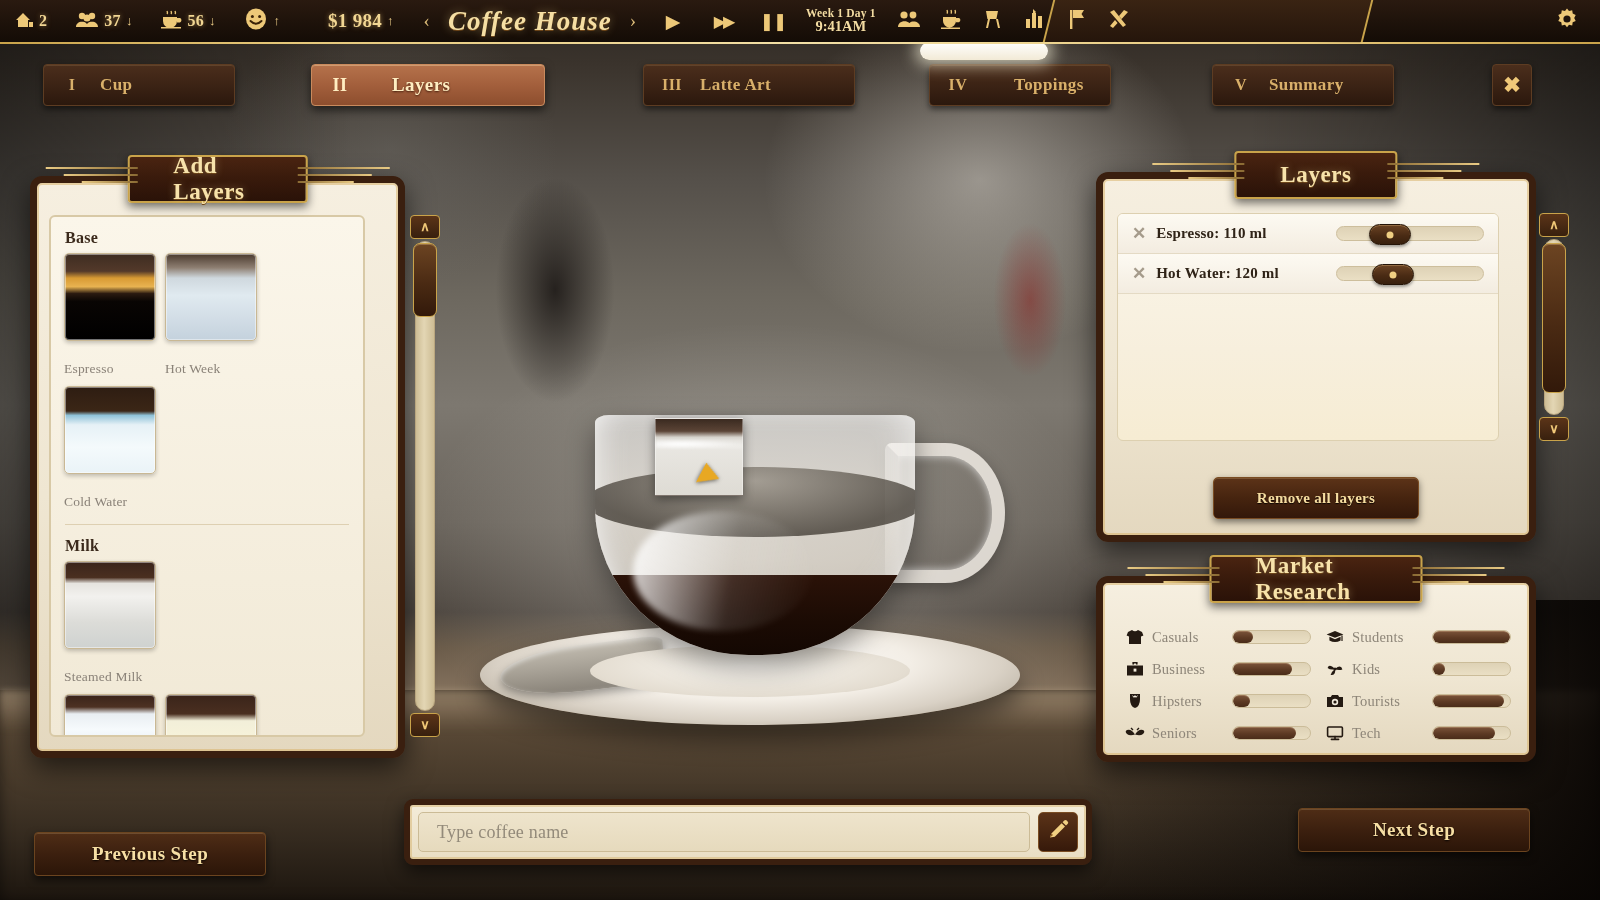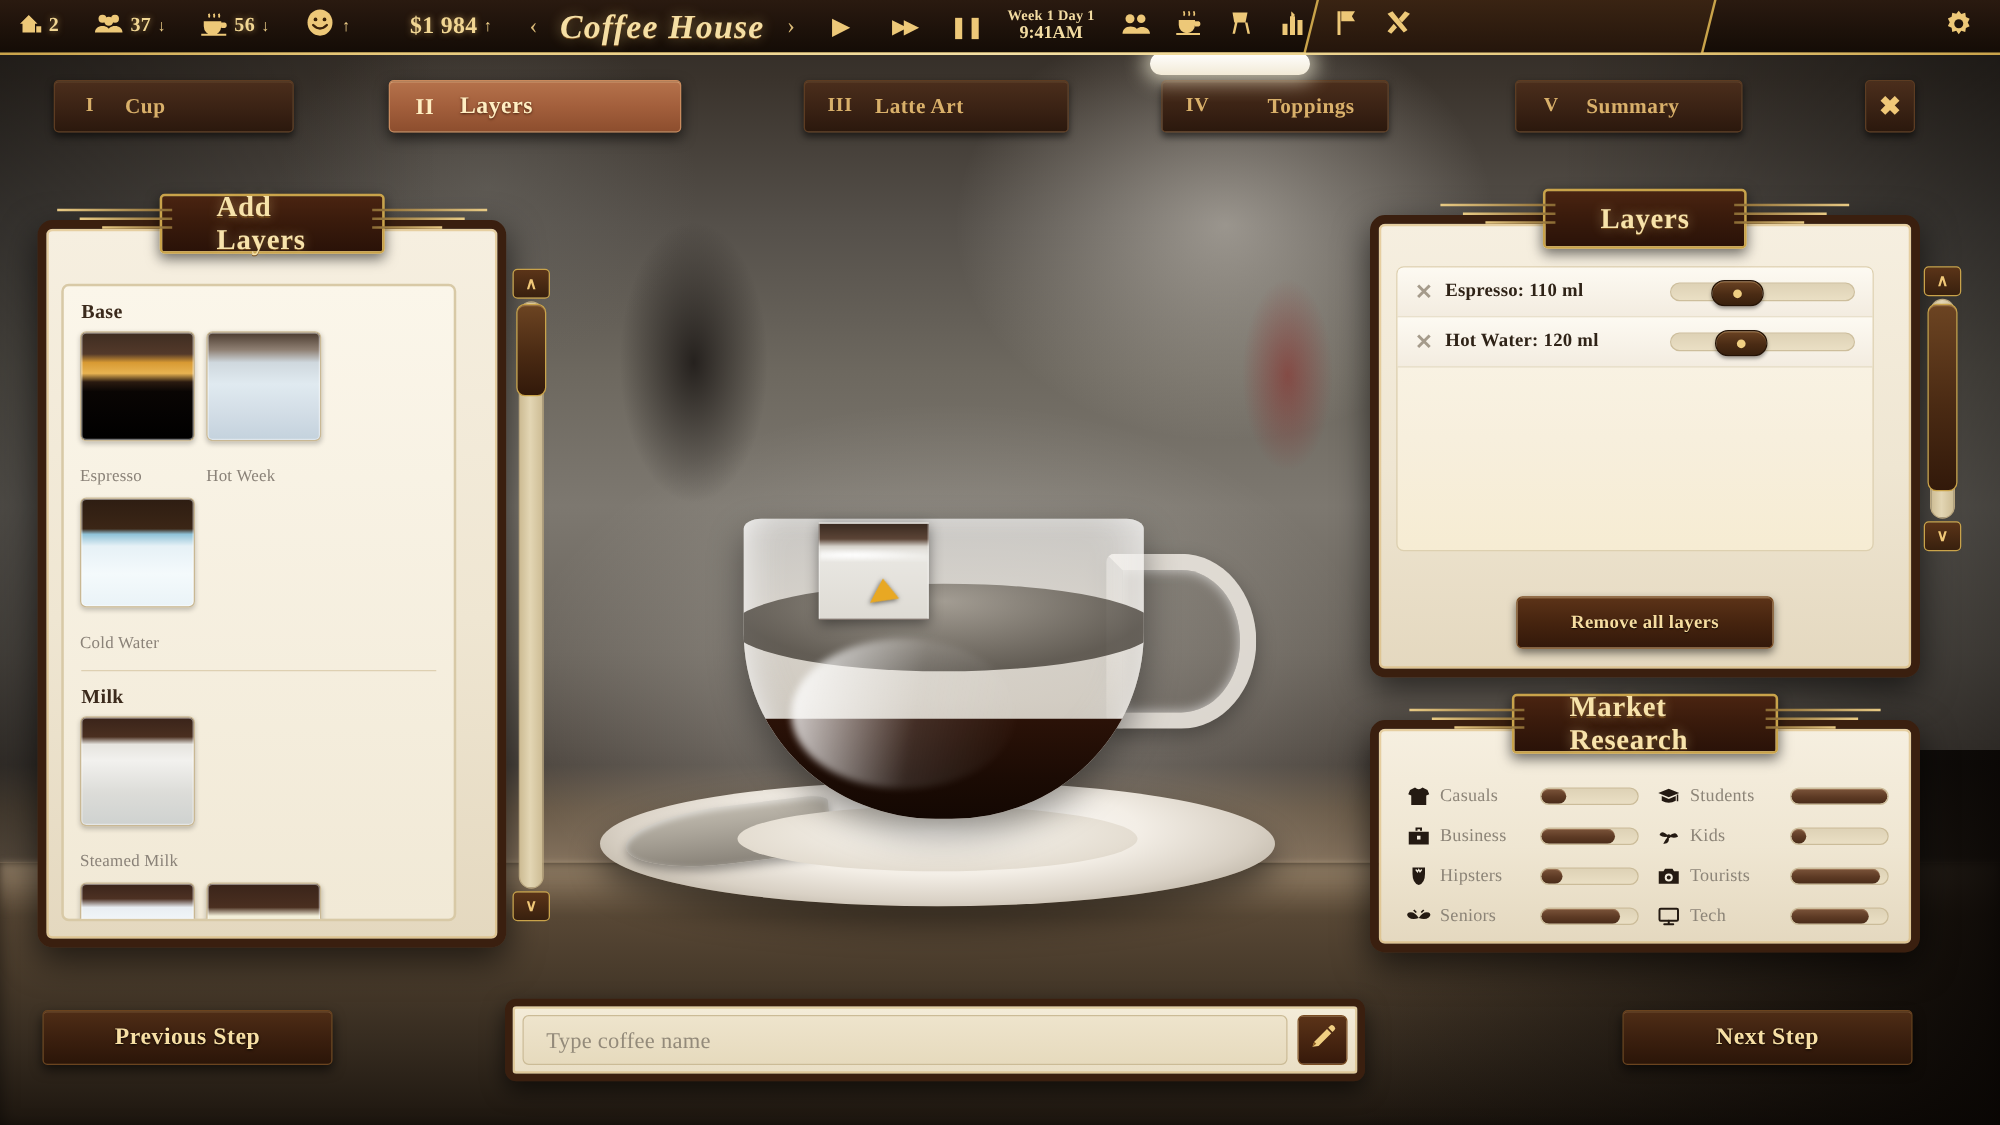--- a/index.html
+++ b/index.html
@@ -197,21 +197,21 @@
   .step .lb { font-size:17px; font-weight:bold; letter-spacing:0.4px; }
   .step.active {
     background: linear-gradient(to bottom, #b5724b 0%, #a35f3c 50%, #8d4e2e 100%);
     border:1px solid #c98a5d;
     color:#ffe8b8;
     box-shadow: 0 4px 10px rgba(0,0,0,0.6), inset 0 1px 0 rgba(255,230,180,0.35);
   }
   .step.active .lb { color:#ffeec2; font-size:19px; text-shadow:0 1px 2px rgba(60,25,10,0.9); }
   .step.active .rn { color:#ffeec2; font-size:18px; }
   #step1 { left:43px;   width:192px; }
-  #step2 { left:311px;  width:234px; }
+  #step2 { left:311px;  width:234px;gap:24px; }
   #step3 { left:643px;  width:212px; }
   #step4 { left:929px;  width:182px;gap:28px; }
   #step5 { left:1212px; width:182px; }
   #close-btn {
     position:absolute; left:1492px; top:0; width:40px; height:42px;
     background: linear-gradient(to bottom,#4b2e1c,#2b180d);
     border:1px solid #5d3c22; border-radius:4px;
     display:flex; align-items:center; justify-content:center;
     color:#f0c878; font-size:21px; font-weight:bold; cursor:pointer;
     box-shadow:0 3px 6px rgba(0,0,0,0.55);
@@ -241,21 +241,21 @@
   .wing { position:absolute; top:8px; width:92px; height:30px; pointer-events:none; }
   .wing i { position:absolute; left:0; height:2px; background:linear-gradient(to right,#e8ca84,#8a6a33); display:block; }
   .wing.l { left:-84px; } .wing.r { right:-84px; transform:scaleX(-1); }
   .wing i:nth-child(1){ top:2px; width:92px; }
   .wing i:nth-child(2){ top:9px; width:74px; left:18px; }
   .wing i:nth-child(3){ top:16px; width:56px; left:36px; }
 
   
   #panel-left { left:30px; top:176px; width:375px; height:582px; }
   #left-scrollarea {
-    position:absolute; left:12px; top:44px; width:316px; bottom:14px;
+    position:absolute; left:12px; top:32px; width:316px; bottom:14px;
     background: linear-gradient(to bottom,#fbf6ea,#f1e9d6);
     border:2px solid #d8c9a6; border-radius:6px;
     overflow:hidden;
   }
   .sec-title { font-size:16px; font-weight:bold; color:#3b2a1c; padding:12px 0 6px 14px; letter-spacing:0.3px; }
   .grid { display:flex; flex-wrap:wrap; gap:9px; padding:0 13px 10px 13px; }
   .item { width:92px; cursor:pointer; }
   .thumb {
     width:92px; height:88px; border-radius:5px;
     border:1.5px solid #c9b894;
@@ -358,21 +358,21 @@
   
   .big-btn {
     position:absolute; z-index:30; height:44px; border-radius:4px; cursor:pointer;
     display:flex; align-items:center; justify-content:center;
     background: linear-gradient(to bottom,#4f2d16 0%,#3c200f 50%,#2b1508 100%);
     border:1px solid #6b441f;
     color:#f7dfa4; font-size:19px; font-weight:bold; letter-spacing:0.4px;
     text-shadow:0 1px 2px rgba(0,0,0,0.85);
     box-shadow:0 4px 9px rgba(0,0,0,0.6), inset 0 1px 0 rgba(255,220,160,0.18);
   }
-  #btn-prev { left:34px; top:808px; width:232px; }
+  #btn-prev { left:34px; top:832px; width:232px; }
   #btn-next { left:1298px; top:808px; width:232px; }
 
   #name-bar {
     position:absolute; z-index:30; left:404px; top:799px; width:688px; height:66px;
     background: linear-gradient(to bottom,#f4ecd9,#e9dec4);
     border:6px solid #3a1f0f; border-radius:9px;
     box-shadow:0 7px 18px rgba(0,0,0,0.6), inset 0 0 0 2px rgba(214,180,112,0.5);
     display:flex; align-items:center; padding:0 8px; gap:8px;
   }
   #name-input {

